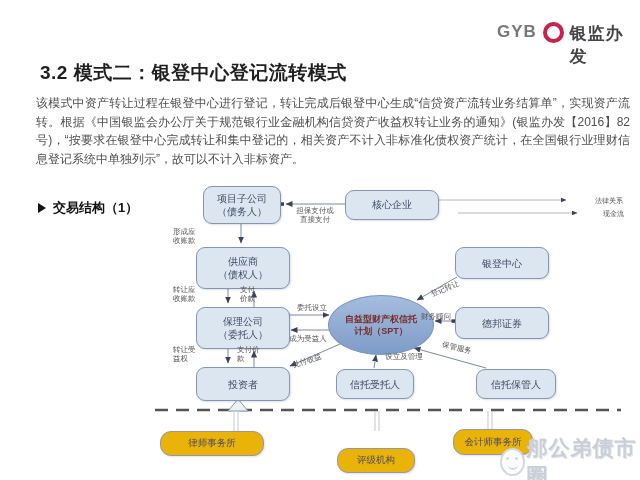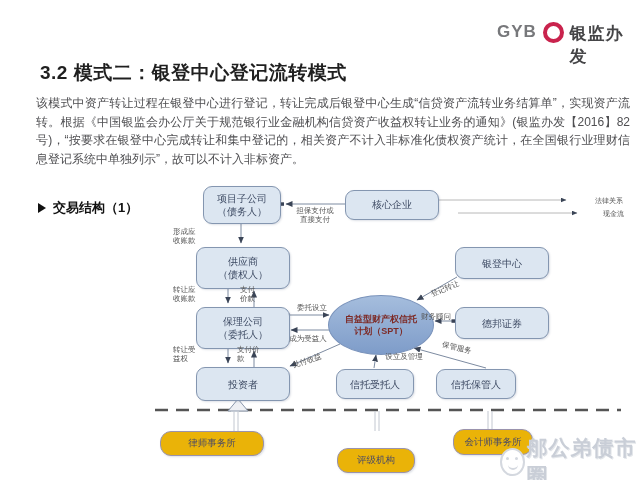--- a/index.html
+++ b/index.html
@@ -119,21 +119,21 @@
 <div class="node" style="left:196px;top:247px;width:92px;height:40px;">供应商
 （债权人）</div>
 <div class="node" style="left:196px;top:307px;width:92px;height:40px;">保理公司
 （委托人）</div>
 <div class="node" style="left:196px;top:367px;width:92px;height:32px;">投资者</div>
 <div class="ellipse">自益型财产权信托
 计划（SPT）</div>
 <div class="node" style="left:455px;top:247px;width:92px;height:30px;">银登中心</div>
 <div class="node" style="left:455px;top:307px;width:92px;height:30px;">德邦证券</div>
 <div class="node" style="left:336px;top:369px;width:76px;height:28px;">信托受托人</div>
-<div class="node" style="left:436px;top:369px;width:78px;height:28px;">信托保管人</div>
+<div class="node" style="left:476px;top:369px;width:78px;height:28px;">信托保管人</div>
 <div class="node bottom" style="left:160px;top:431px;width:102px;height:23px;">律师事务所</div>
 <div class="node bottom" style="left:337px;top:431px;width:76px;height:23px;margin-top:17px;">评级机构</div>
 <div class="node bottom" style="left:453px;top:429px;width:78px;height:24px;">会计师事务所</div>
 
 <div class="lbl" style="left:291px;top:206px;width:48px;">担保支付或
 直接支付</div>
 <div class="lbl left" style="left:173px;top:227px;width:28px;">形成应
 收账款</div>
 <div class="lbl left" style="left:173px;top:285px;width:28px;">转让应
 收账款</div>

